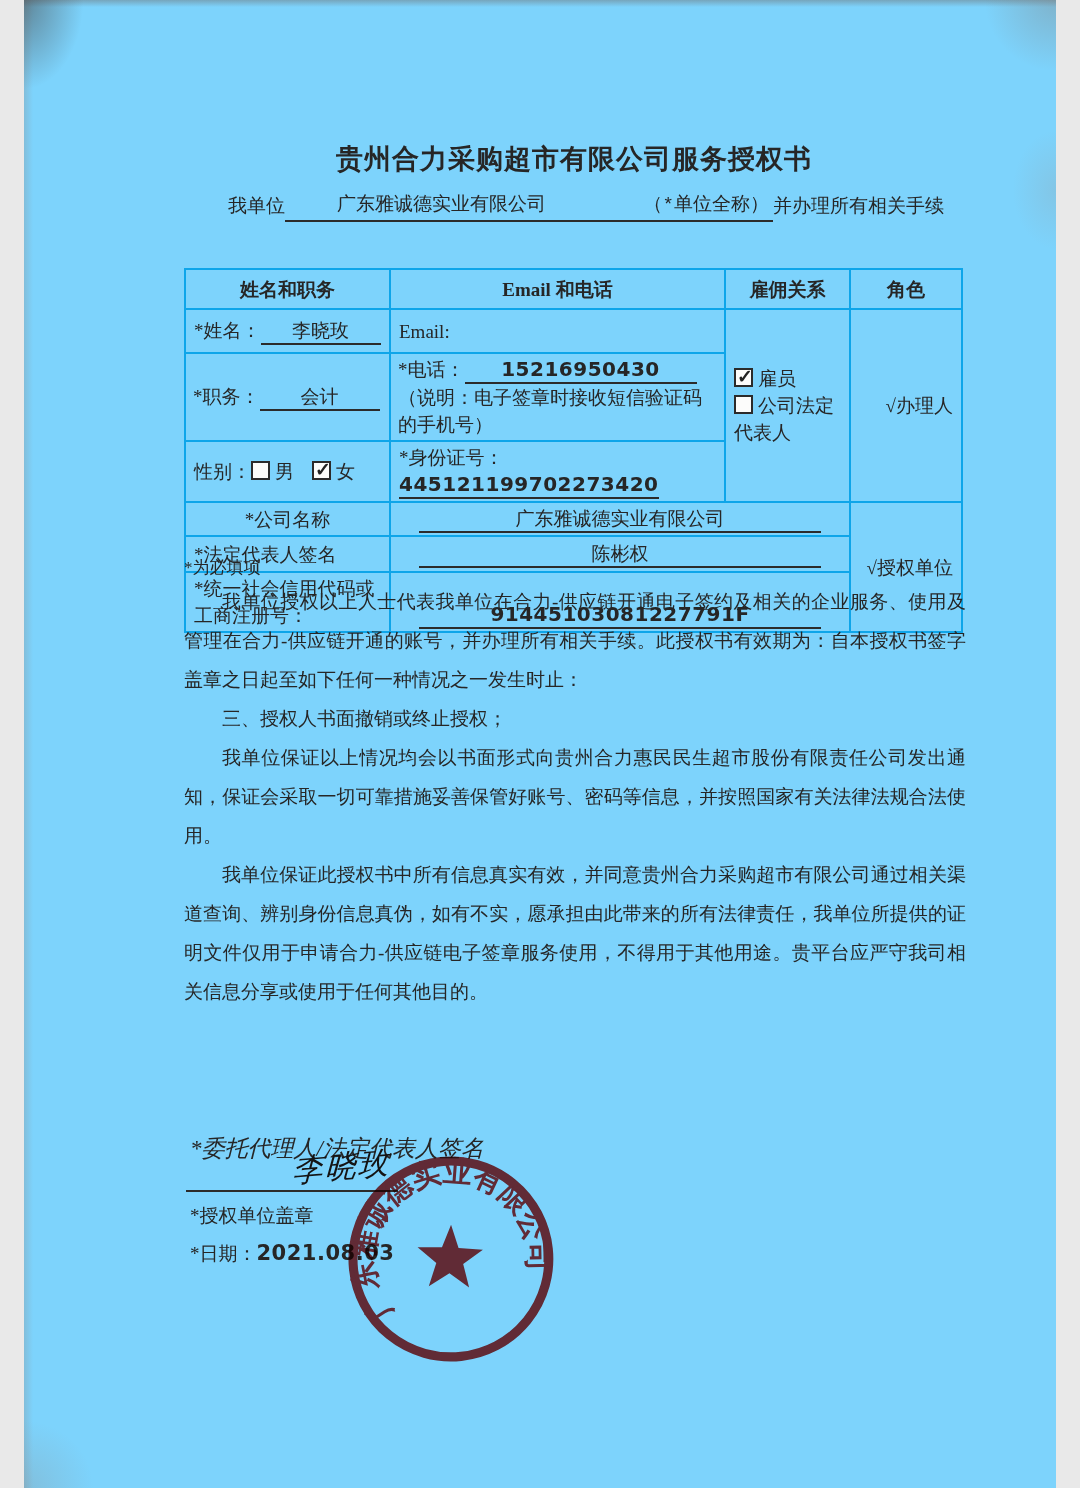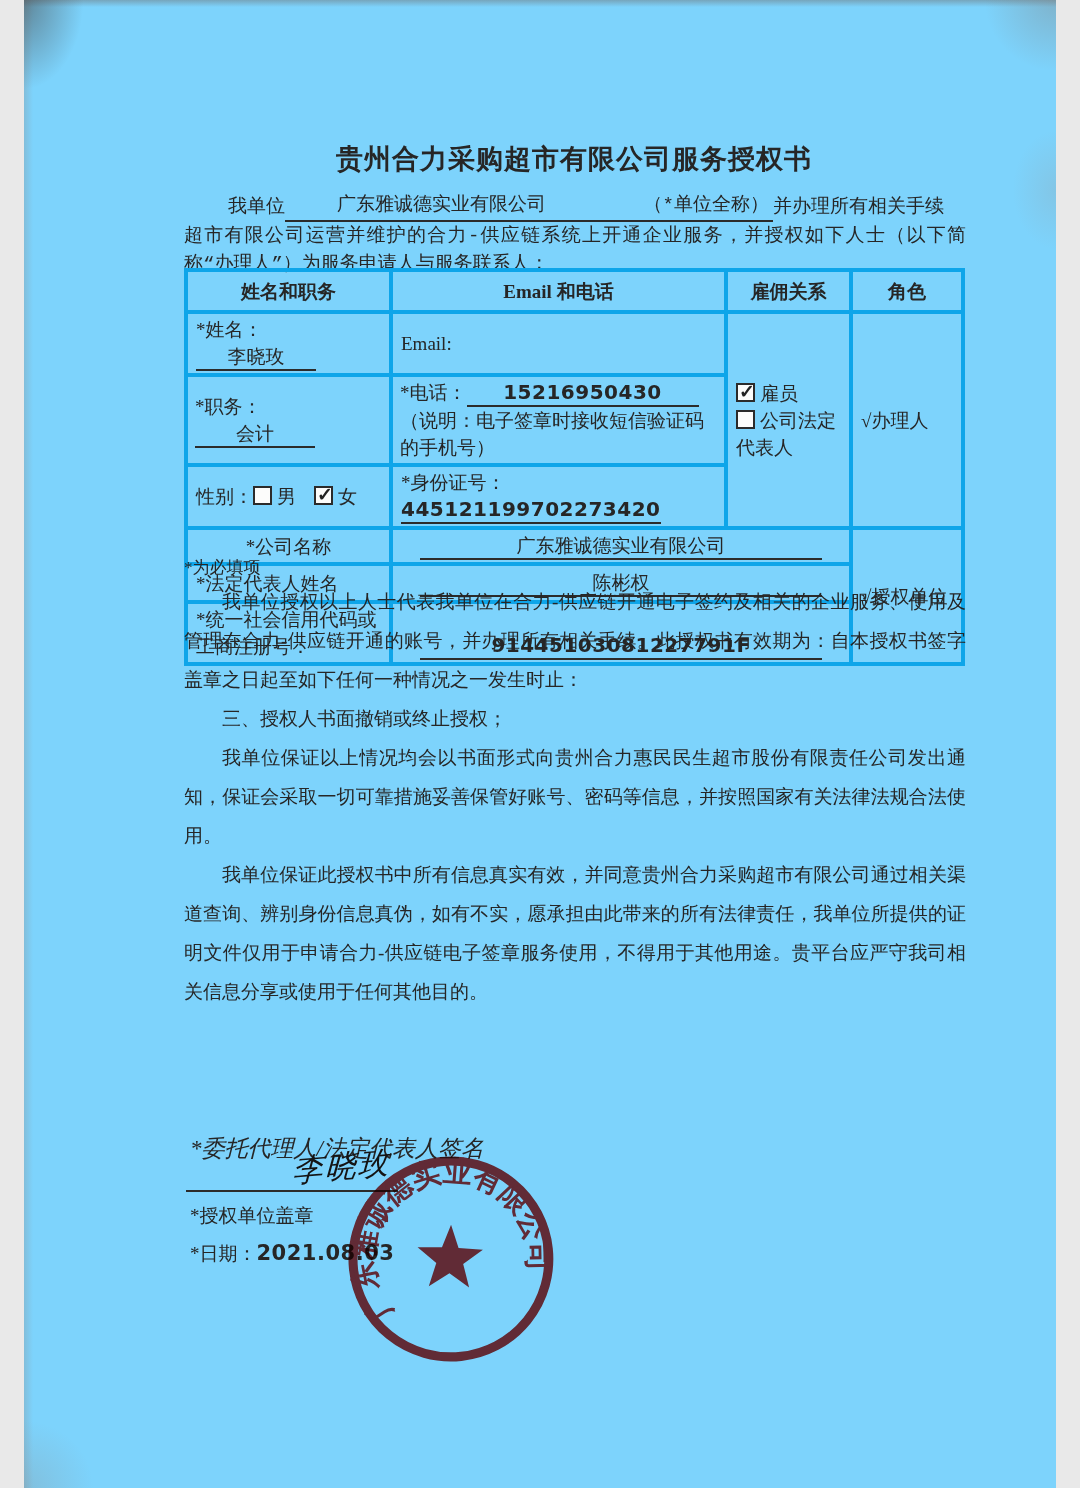--- a/index.html
+++ b/index.html
@@ -32,31 +32,31 @@
   .ind  { display:inline-block; width:44px; }
   .useg { display:inline-flex; width:488px; border-bottom:2px solid #2b2b2b;
           box-sizing:border-box; padding:0 4px; vertical-align:bottom; }
   .useg .company { margin-left:48px; }
   .useg .fullname { margin-left:auto; }
   .intro .rest { margin:0; text-align:justify; }
 
   
   .form-table-wrap { position:absolute; left:160px; top:268px; }
   table.form { border-collapse:collapse; table-layout:fixed; width:777px; }
-  table.form td { border:4px solid #0ea5e9; font-size:19px; padding:2px 8px; line-height:27px; }
+  table.form td { border:2px solid #0ea5e9; font-size:19px; padding:2px 8px; line-height:27px; }
   td.hd { height:34px; text-align:center; font-weight:bold; }
   tr.r1 td { height:38px; }
   tr.r2 td { height:70px;padding-left:7px; }
   tr.r3 td { height:24px; }
   tr.r4 td { height:28px; }
   tr.r5 td { height:30px; }
   tr.r6 td { height:48px; }
   td.center { text-align:center; }
   td.vbottom { vertical-align:bottom; }
-  td.role-cell { text-align:left; }
+  td.role-cell { text-align:right; }
 
   .fill { display:inline-block; border-bottom:2px solid #2b2b2b; text-align:center; line-height:24px; }
   .w120 { min-width:120px; }
   .w230 { min-width:232px; }
   .w215 { min-width:215px; }
   .w400 { min-width:402px; }
   .num  { font-family:"DejaVu Sans","Liberation Sans",sans-serif; font-weight:700;
           font-size:20px; letter-spacing:.5px; }
   .note-line { line-height:27px; }
 
@@ -97,21 +97,20 @@
   <div class="smudge-right"></div>
   <div class="corner-bl"></div>
 
   <div class="doc-title">贵州合力采购超市有限公司服务授权书</div>
 
   <div class="intro">
     <div class="line1"><span class="ind"></span><span>我单位</span><span class="useg">
           <span class="company">广东雅诚德实业有限公司</span>
           <span class="fullname">（*单位全称）</span>
         </span><span>并办理所有相关手续</span></div>
-    <p class="rest">超市有限公司运营并维护的合力-供应链系统上开通企业服务，并授权如下人士（以下简称“办理人”）为服务申请人与服务联系人：</p>
   </div>
 
   <div class="form-table-wrap">
     <table class="form">
       <colgroup>
           <col style="width:205px">
           <col style="width:335px">
           <col style="width:125px">
           <col style="width:112px">
         </colgroup>
@@ -153,21 +152,21 @@
         </td>
       </tr>
       <tr class="r4">
         <td class="center">*公司名称</td>
         <td colspan="2" class="center">
           <span class="fill w400">广东雅诚德实业有限公司</span>
         </td>
         <td rowspan="3" class="role-cell">√授权单位</td>
       </tr>
       <tr class="r5">
-        <td>*法定代表人姓名</td>
+        <td>*法定代表人签名</td>
         <td colspan="2" class="center">
           <span class="fill w400">陈彬权</span>
         </td>
       </tr>
       <tr class="r6">
         <td>*统一社会信用代码或工商注册号：</td>
         <td colspan="2" class="center vbottom">
           <span class="fill w400"><span class="num">91445103081227791F</span></span>
         </td>
       </tr>

